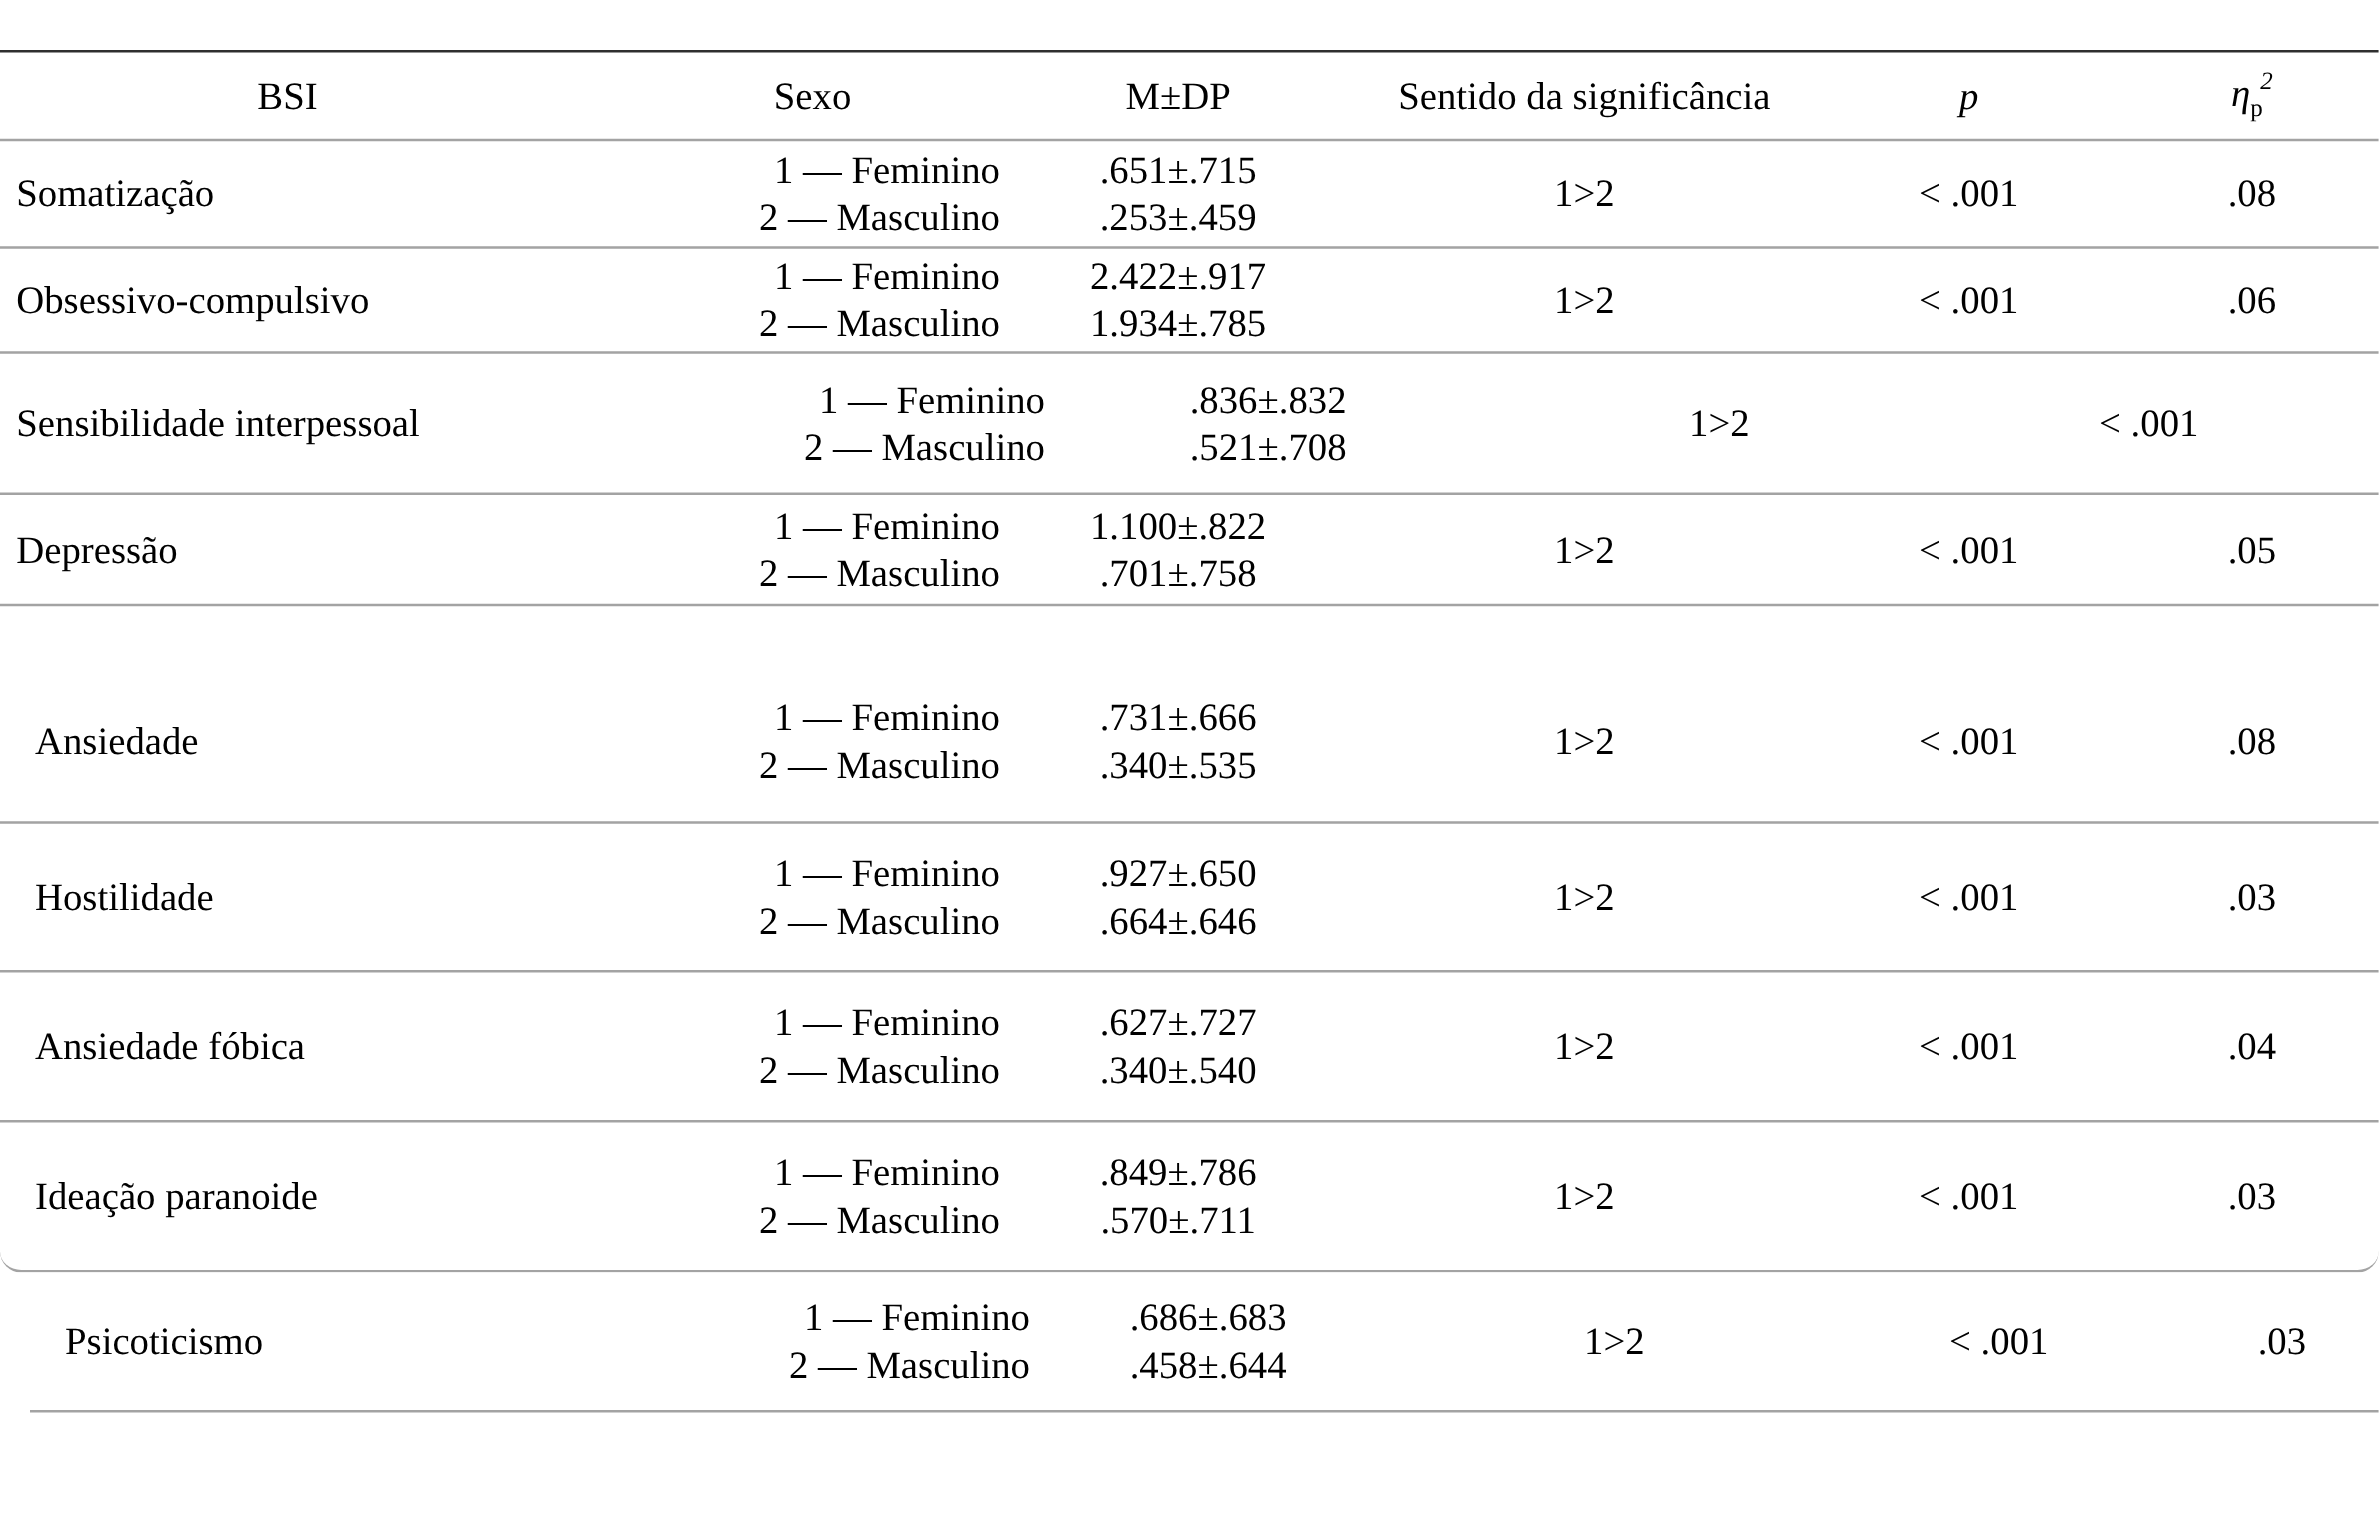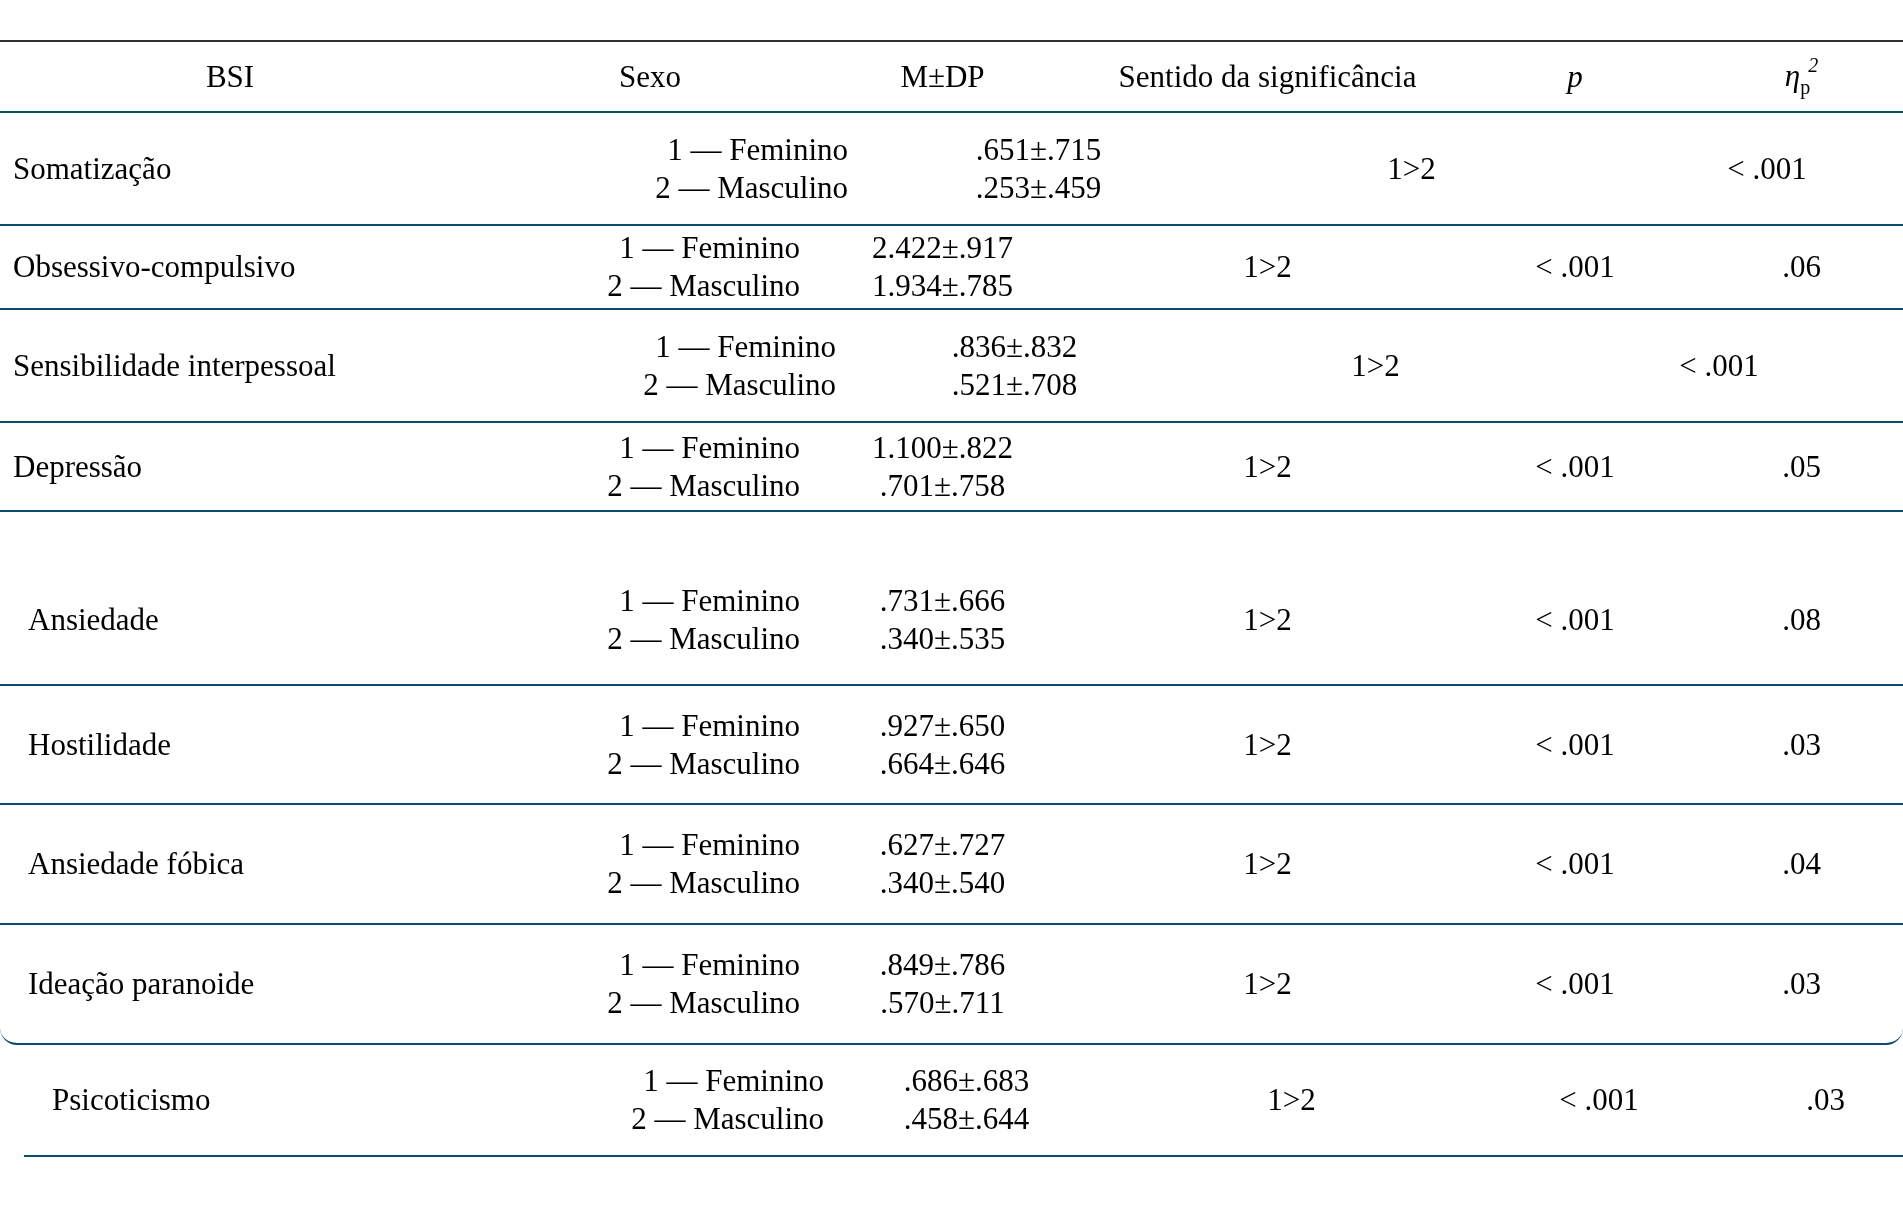--- a/index.html
+++ b/index.html
@@ -19,21 +19,21 @@
     position: absolute;
     top: 40px;
     left: 0;
     width: 1903px;
     border-top: 2px solid #2f2f2f;
   }
   .hrow, .row {
     display: grid;
     grid-template-columns: 460px 340px 285px 365px 250px 203px;
     box-sizing: border-box;
-    border-bottom: 2px solid #0c4a6e;
+    border-bottom: 2px solid #a3a3a3;
     align-items: center;
   }
   .hrow {
     height: 71px;
   }
   .cell {
     font-size: 31px;
     line-height: 38px;
   }
   .hcell {
@@ -86,21 +86,21 @@
     <div class="hcell">BSI</div>
     <div class="hcell sexo">Sexo</div>
     <div class="hcell">M±DP</div>
     <div class="hcell">Sentido da significância</div>
     <div class="hcell p-col">p</div>
     <div class="hcell">
       <span class="eta"><span>η</span><sub>p</sub><sup>2</sup></span>
     </div>
   </div>
   <div id="rows-container">
-  <div class="row group-a" style="height: 113px; gap: 48px;">
+  <div class="row group-a" style="height: 86px;">
     <div class="cell label-cell">Somatização</div>
     <div class="cell sexo-cell two-line">
       <div>1 — Feminino</div>
       <div>2 — Masculino</div>
     </div>
     <div class="cell m-cell two-line">
       <div>.651±.715</div>
       <div>.253±.459</div>
     </div>
     <div class="cell center-cell">1&gt;2</div>

